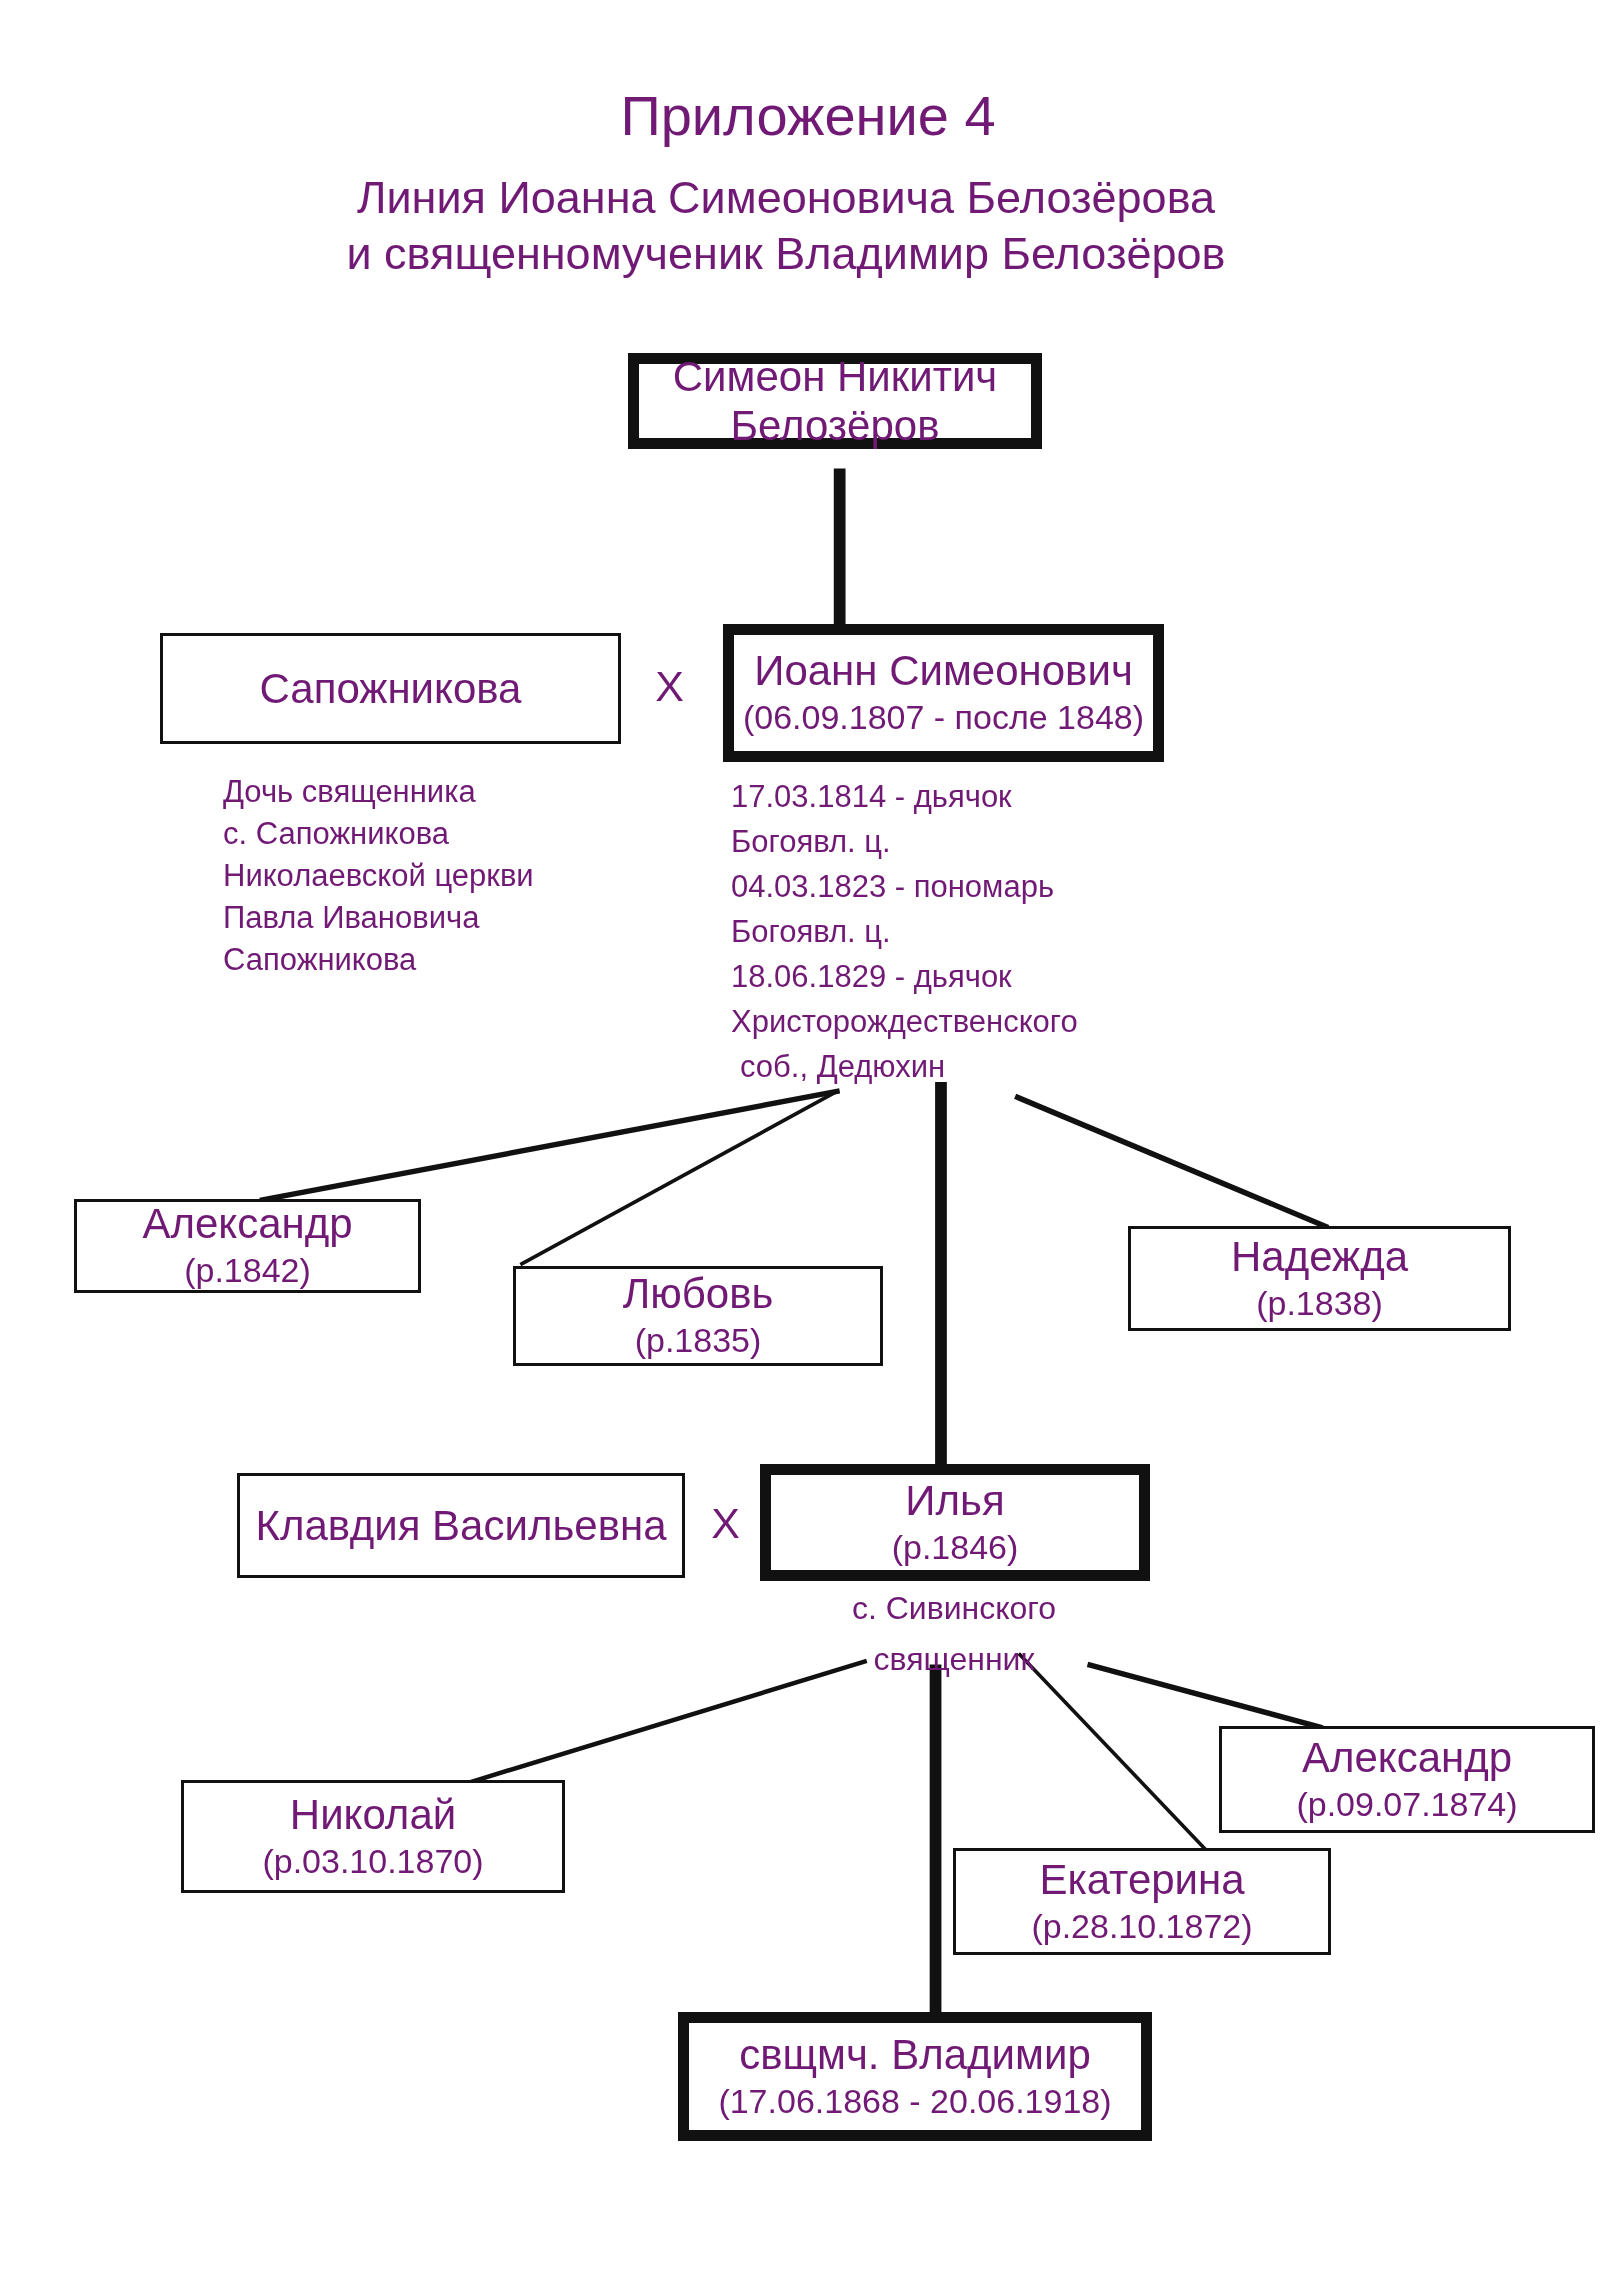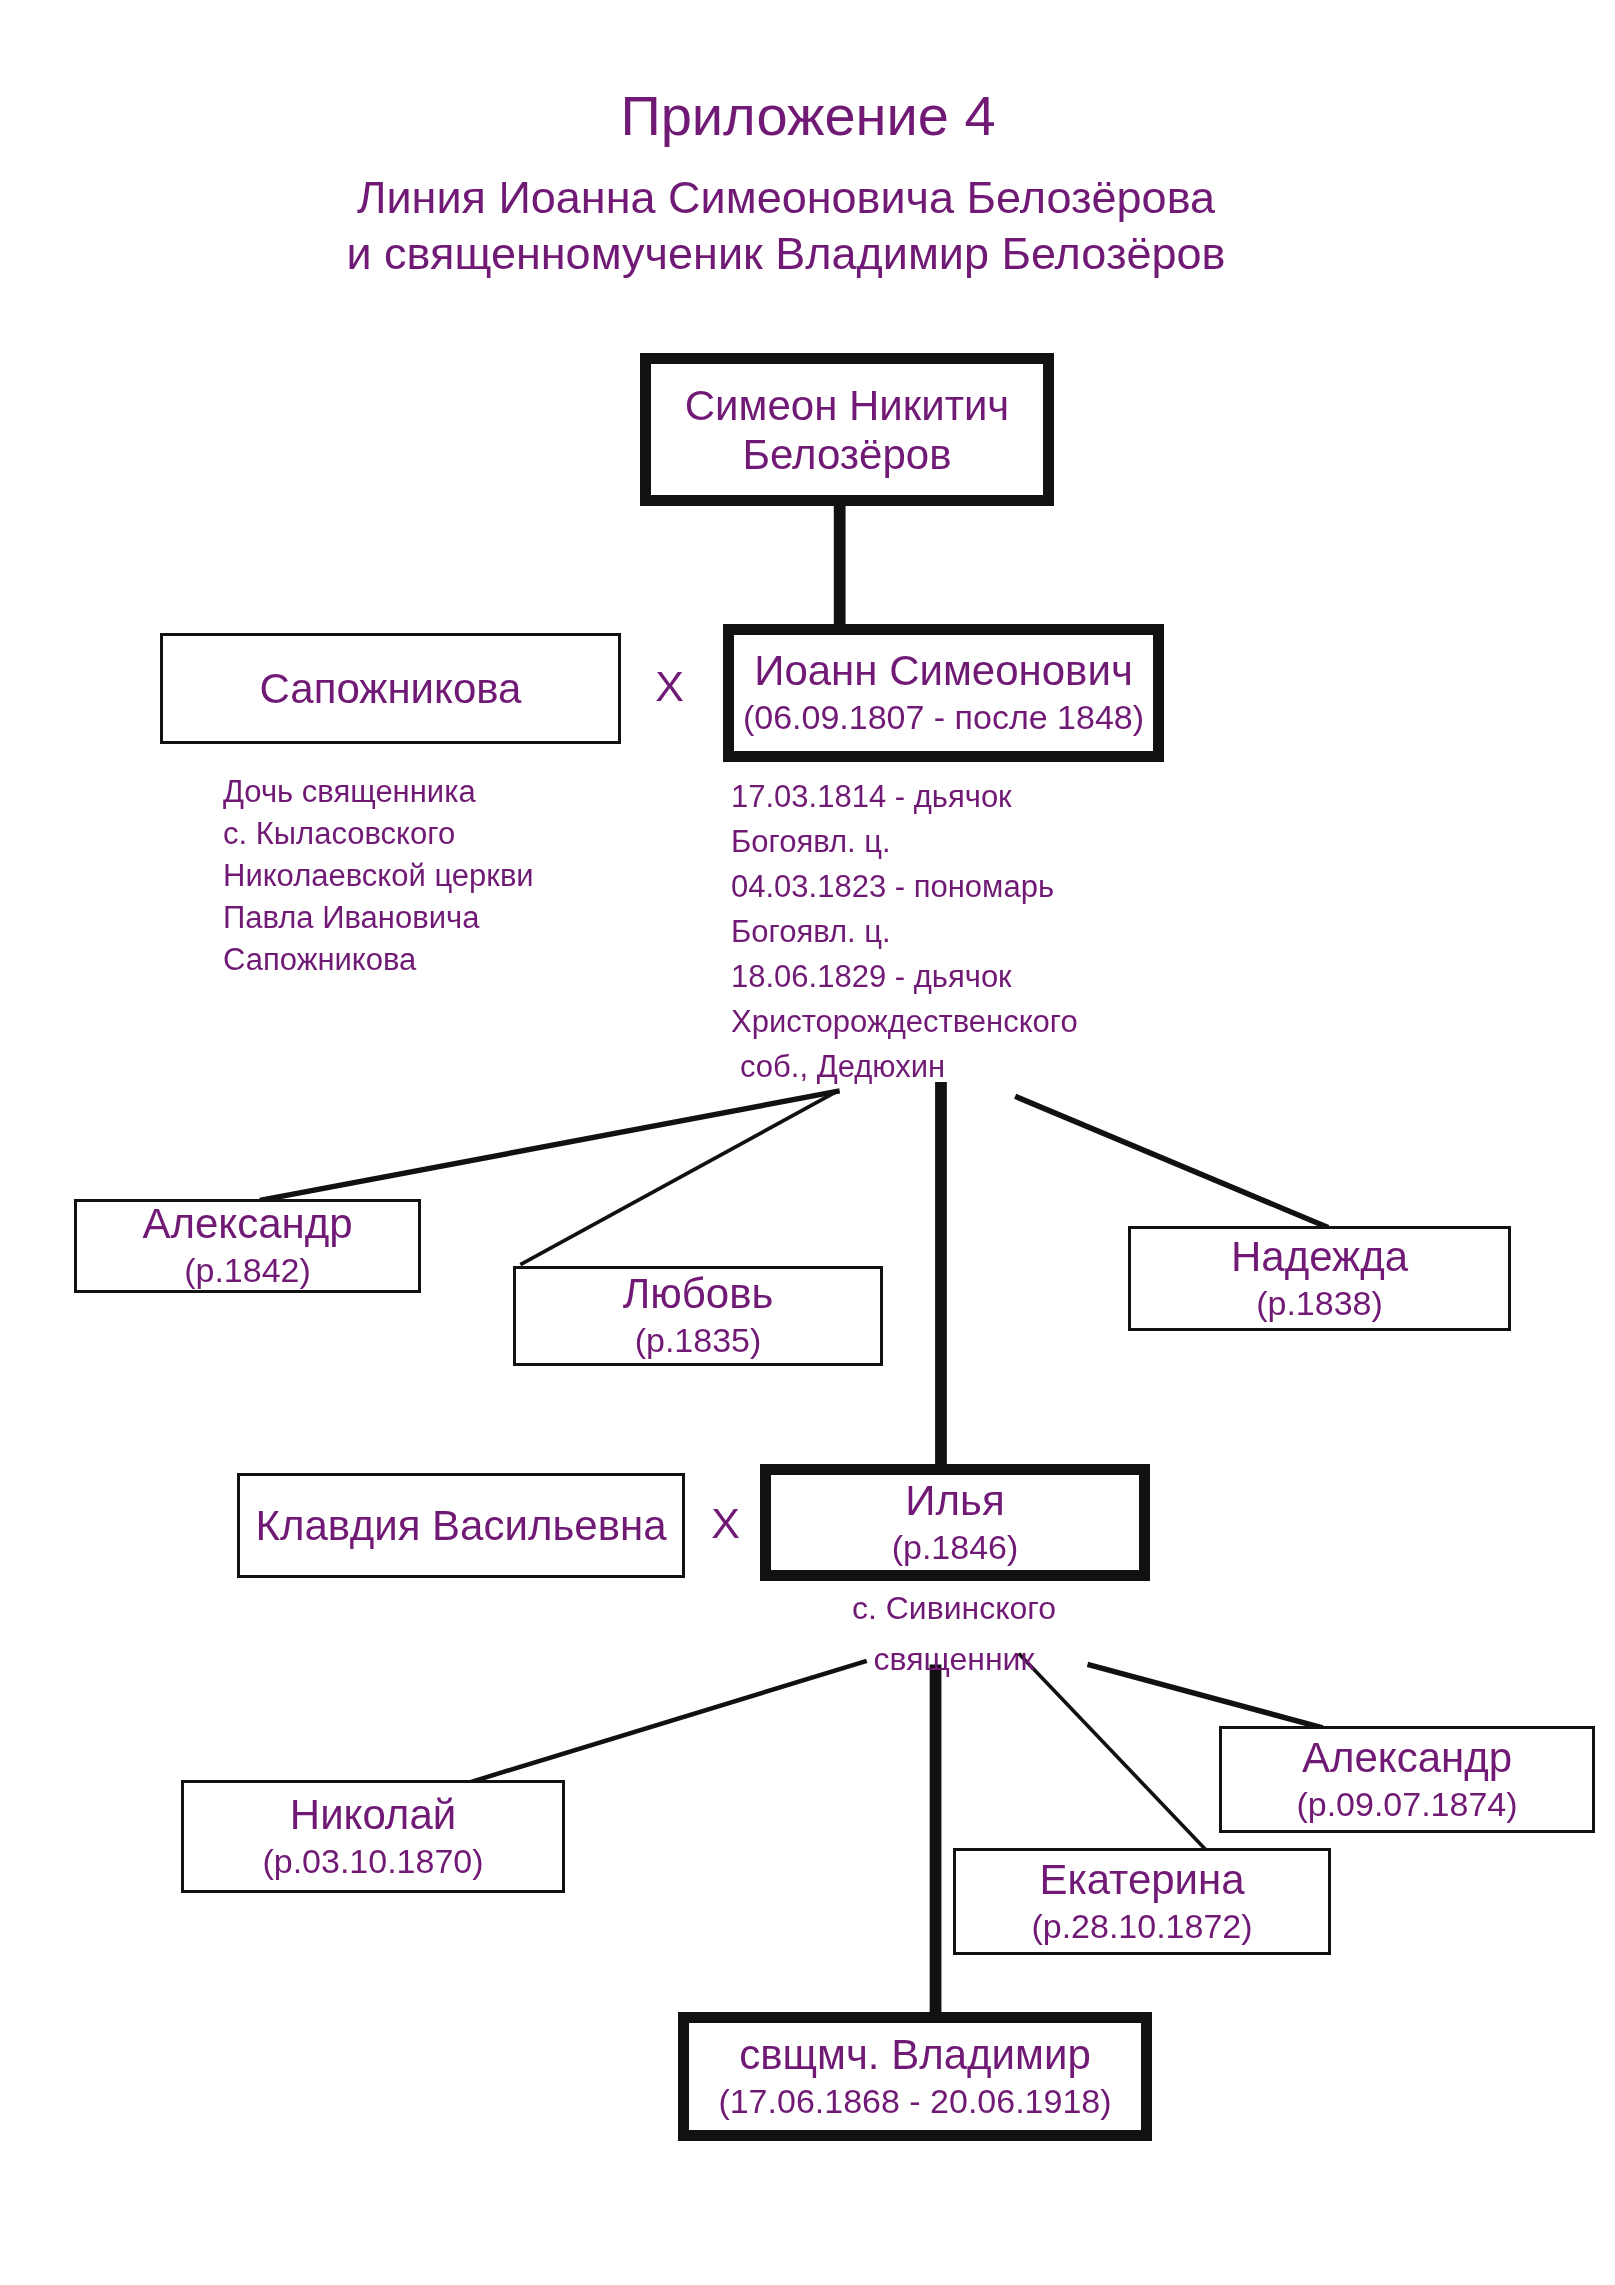--- a/index.html
+++ b/index.html
@@ -104,39 +104,39 @@
     <line x1="1126" y1="1828" x2="1333" y2="2045" stroke-width="4"></line>
     <line x1="1202" y1="1840" x2="1462" y2="1910" stroke-width="6"></line>
   </svg>
 
   <div class="page-title">Приложение 4</div>
   <div class="page-subtitle">
     <div>Линия Иоанна Симеоновича Белозёрова</div>
     <div>и священномученик Владимир Белозёров</div>
   </div>
 
-  <div class="node thick" style="left:628px; top:353px; width:414px; height:153px;margin-left:12px;">
+  <div class="node thick" style="left:628px; top:353px; width:414px; height:96px;">
     <div class="name">Симеон Никитич</div>
     <div class="name">Белозёров</div>
   </div>
 
   <div class="node" style="left:160px; top:633px; width:461px; height:111px;">
     <div class="name">Сапожникова</div>
   </div>
 
   <div class="marriage-x" style="left:638px; top:657px;">X</div>
 
   <div class="node thick" style="left:723px; top:624px; width:441px; height:138px;">
     <div class="name">Иоанн Симеонович</div>
     <div class="detail">(06.09.1807 - после 1848)</div>
   </div>
 
   <div class="note note-ekaterina" style="left:223px; top:771px;">
       <div>Дочь священника</div>
-      <div>с. Кыласовского</div>
+      <div>с. Сапожникова</div>
       <div>Николаевской церкви</div>
       <div>Павла Ивановича</div>
       <div>Сапожникова</div>
     </div>
 
   <div class="note note-ioann" style="left:731px; top:774px;">
       <div>17.03.1814 - дьячок</div>
       <div>Богоявл. ц.</div>
       <div>04.03.1823 - пономарь</div>
       <div>Богоявл. ц.</div>

